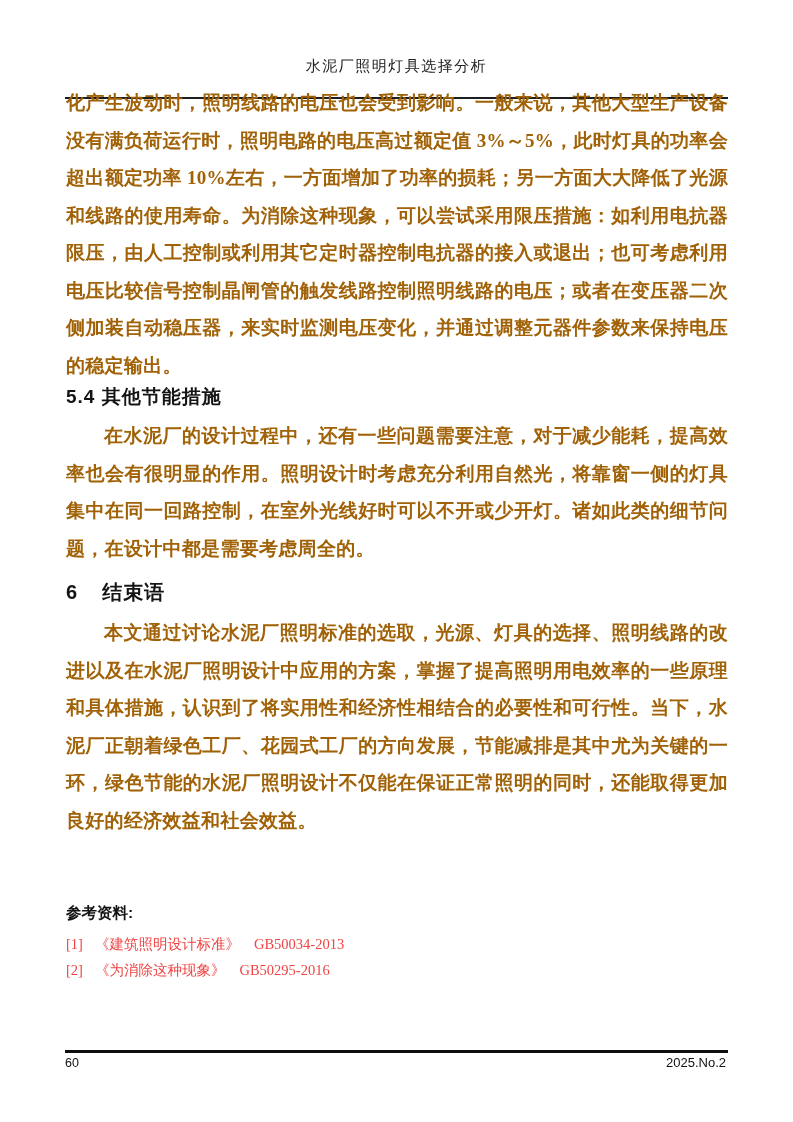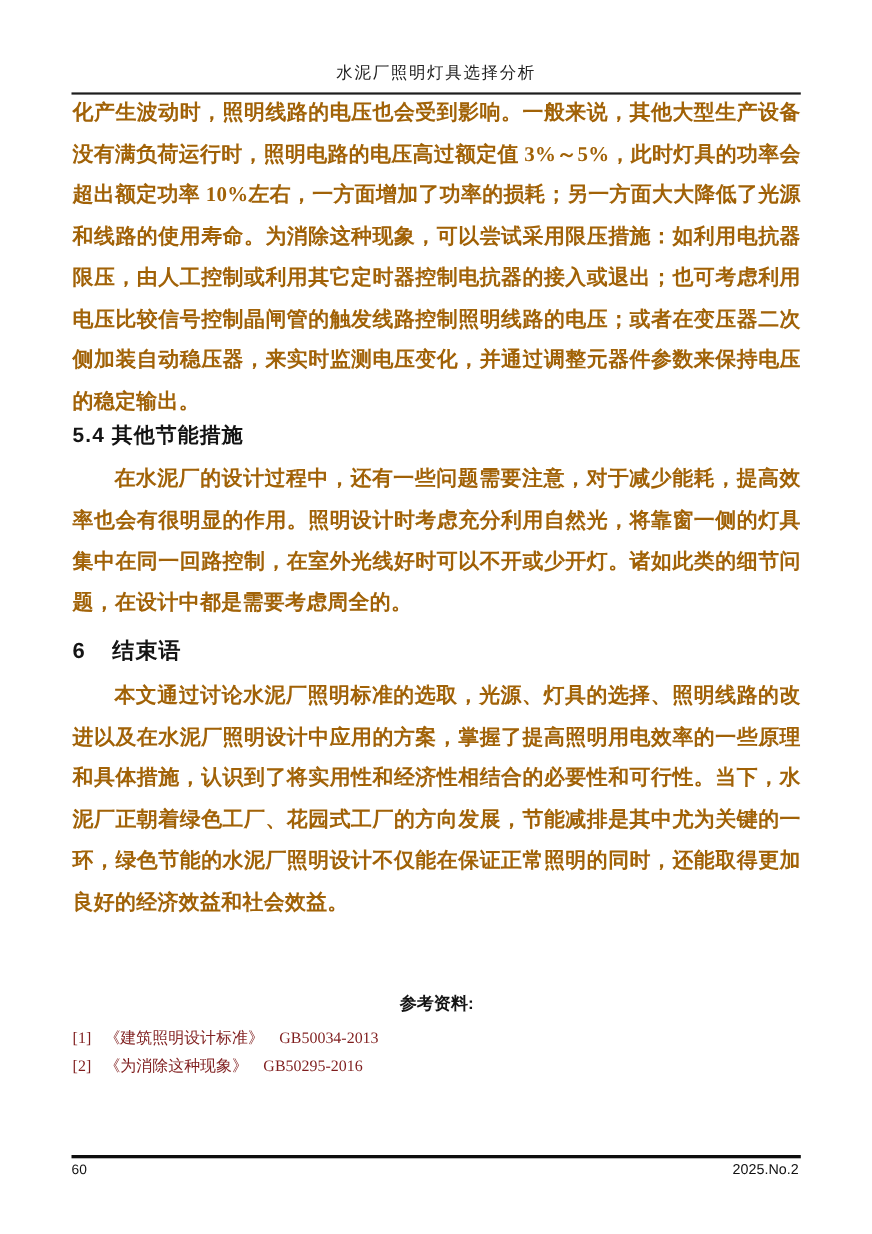--- a/index.html
+++ b/index.html
@@ -17,21 +17,21 @@
     overflow: hidden;
   }
   
   .page-header {
     position: absolute;
     top: 57px; left: 65px; width: 663px;
     text-align: center;
     font-size: 15px;
     letter-spacing: 1.5px;
     color: #222;
-    padding-bottom: 8px;
+    padding-bottom: 21px;
     border-bottom: 2px solid #1d1d1d;
   }
   
   .page-body {
     position: absolute;
     top: 84px; left: 66px; width: 662px;
   }
   .para {
     margin: 0;
     font-size: 19px;
@@ -53,23 +53,22 @@
   .h6  { font-size: 20px; line-height: 26px; margin: 12px 0 9px 0; letter-spacing: 1px; }
   .h6 .num { margin-right: 24px; }
   .references { margin-top: 63px; }
   .ref-title {
     font-family: "Liberation Sans", "DejaVu Sans", sans-serif;
     font-weight: 700;
     font-size: 15.5px;
     line-height: 22px;
     margin-bottom: 7px;
     color: #141414;
-    text-align: center;
   }
-  .ref-item { font-size: 14.5px; line-height: 26px; color: #7f1d1d; }
+  .ref-item { font-size: 14.5px; line-height: 26px; color: #ef4444; }
   .ref-index { display: inline-block; margin-right: 12px; }
   .ref-code  { display: inline-block; margin-left: 14px; }
   
   .page-footer { position: absolute; left: 65px; width: 663px; top: 1050px; }
   .footer-rule { height: 3px; background: #0e0e0e; }
   .footer-row {
     position: relative; height: 20px; margin-top: 2px;
     font-family: "Liberation Sans", "DejaVu Sans", sans-serif;
   }
   .page-number {

